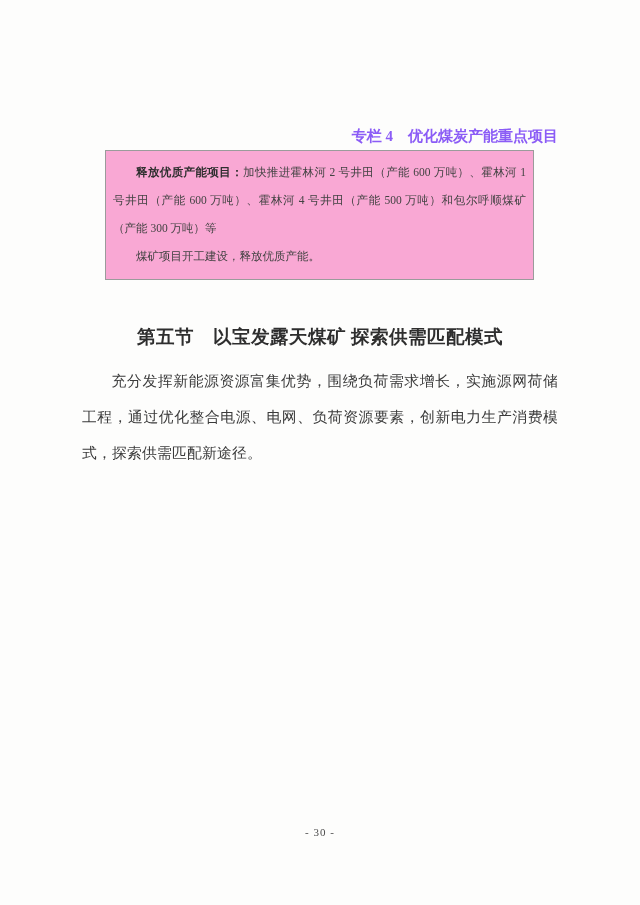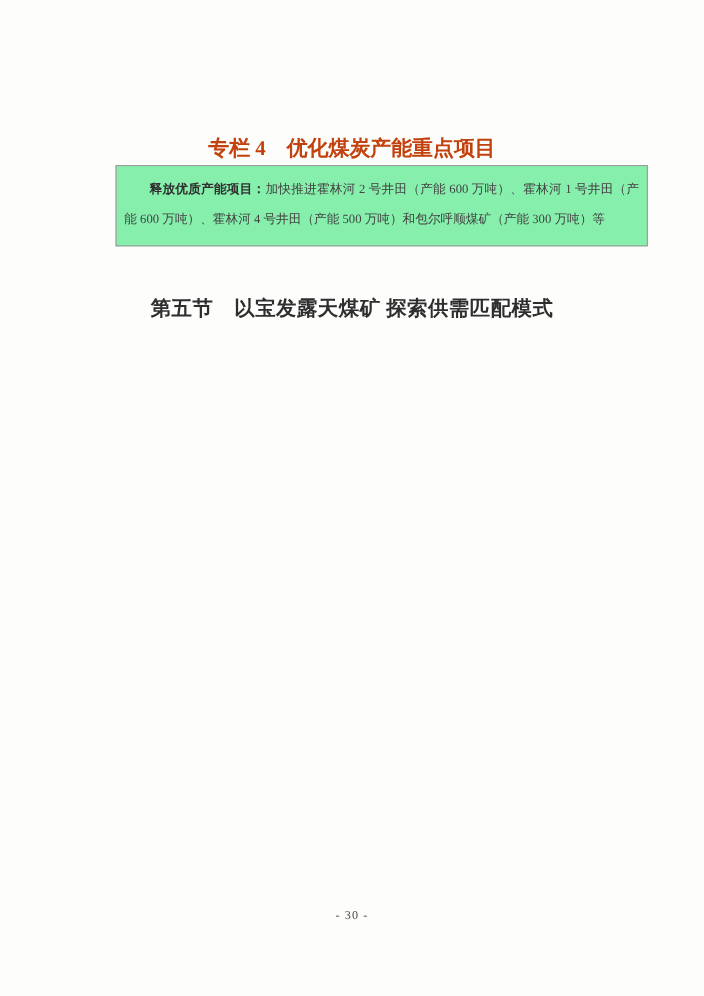--- a/index.html
+++ b/index.html
@@ -19,34 +19,34 @@
   .intro {
     margin: 0;
     font-size: 14.8px;
     line-height: 37px;
     text-align: justify;
     text-justify: inter-ideograph;
     letter-spacing: 0.2px;
   }
   .panel-title {
     margin: 4px 0 0 0;
-    font-size: 19px;
+    font-size: 15px;
     font-weight: bold;
-    color: #c2410c;
-    text-align: center;
+    color: #8b5cf6;
+    text-align: right;
     line-height: 24px;
   }
   .panel {
     box-sizing: border-box;
     margin-left: 23px;
     margin-top: 2px;
-    width: 484px;
+    width: 429px;
     border: 1px solid #9b9b9b;
     padding: 7px 7px 9px 7px;
-    background: #86efac;
+    background: #f9a8d4;
   }
   .panel p {
     margin: 0;
     font-size: 11.5px;
     line-height: 28px;
     text-align: justify;
     text-justify: inter-ideograph;
     text-indent: 2em;
     color: #424242;
   }
@@ -83,22 +83,24 @@
 <body>
 
 <div class="content">
 
 
   <h3 class="panel-title">专栏 4　优化煤炭产能重点项目</h3>
 
   <div class="panel">
     <p><b>释放优质产能项目：</b><span>加快推进霍林河 2 号井田（产能 600 万吨）、霍林河 1 号井田（产能 600 万吨）、霍林河 4 号井田（产能 500 万吨）和包尔呼顺煤矿（产能 300 万吨）等</span></p>
 
+    <p><span>煤矿项目开工建设，释放优质产能。</span></p>
 
 
   </div>
 
   <h2 class="section-heading">第五节　以宝发露天煤矿 探索供需匹配模式</h2>
 
+  <p class="closing">充分发挥新能源资源富集优势，围绕负荷需求增长，实施源网荷储工程，通过优化整合电源、电网、负荷资源要素，创新电力生产消费模式，探索供需匹配新途径。</p>
 
 </div>
 
 <div class="footer">- 30 -</div>
 
 </body></html>

